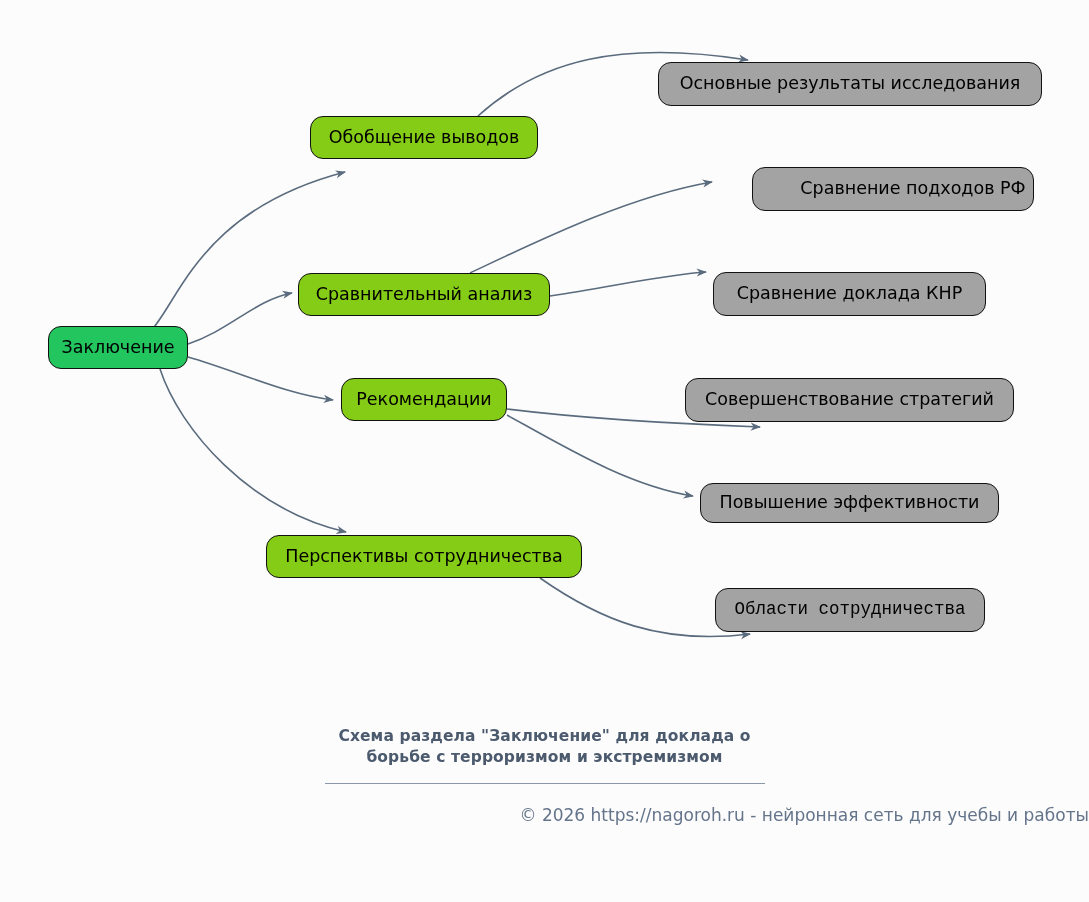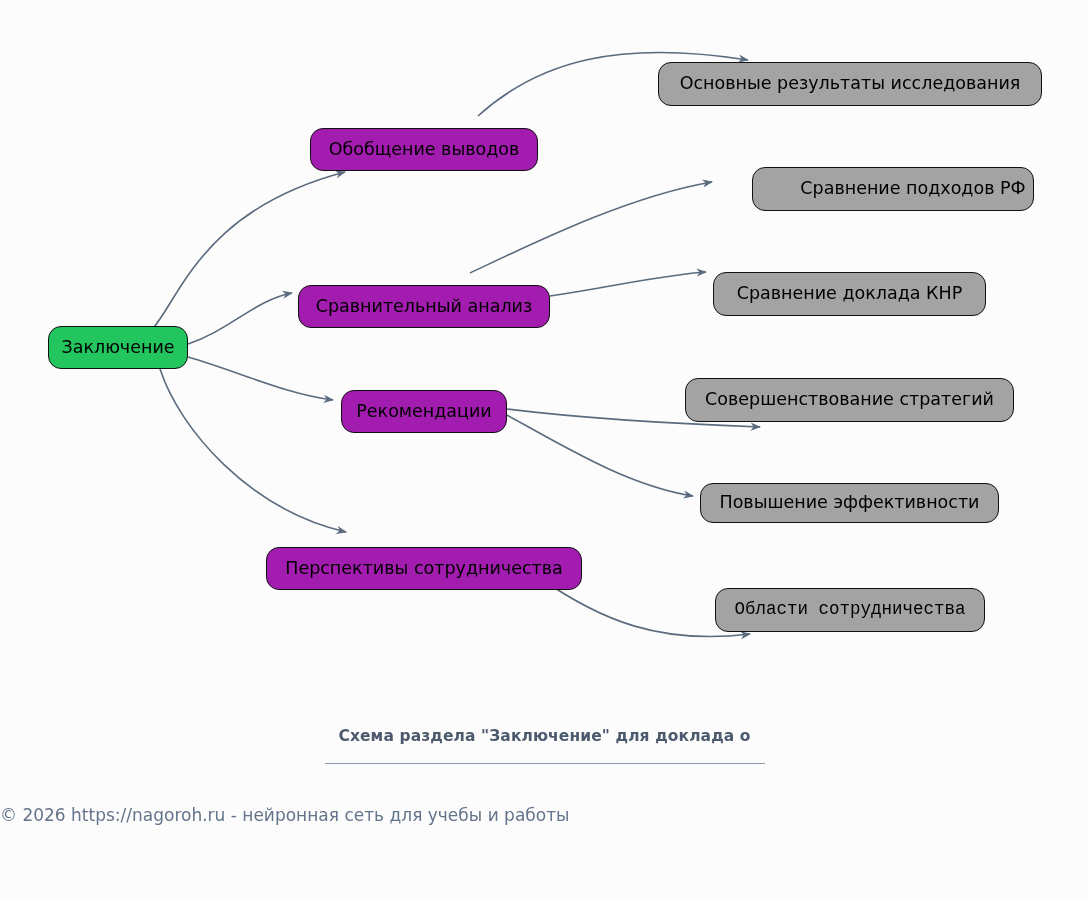--- a/index.html
+++ b/index.html
@@ -38,26 +38,25 @@
     white-space: nowrap;
   }
   .node-root {
     background: #22c55e;
     border: 1.4px solid #111111;
     border-radius: 13px;
     color: #000000;
     font-size: 17.5px;
   }
   .node-branch {
-    background: #a21caf;
+    background: #84cc16;
     border: 1.4px solid #111111;
     border-radius: 13px;
     color: #000000;
     font-size: 17.5px;
-    margin-top: 12px;
   }
   .node-leaf {
     background: #a3a3a3;
     border: 1.4px solid #111111;
     border-radius: 13px;
     color: #000000;
     font-size: 17.5px;
   }
   #caption-block {
     position: absolute;
@@ -78,21 +77,21 @@
     width: 440px;
     height: 1px;
     background: #8a98a8;
     margin: 16px auto 0 auto;
   }
   #footer-text {
     position: absolute;
     left: 0;
     top: 805px;
     width: 1089px;
-    text-align: left;
+    text-align: right;
     font-family: "DejaVu Sans", sans-serif;
     font-size: 17px;
     color: #64748b;
   }
 </style>
 </head>
 <body>
 
 <div id="canvas">
 
@@ -125,18 +124,19 @@
       <div class="node node-leaf" style="left: 658px; top: 62px; width: 384px; height: 44px;">Основные результаты исследования</div>
       <div class="node node-leaf" style="left: 752px; top: 167px; width: 282px; height: 44px; padding-left: 40px;">Сравнение подходов РФ</div>
       <div class="node node-leaf" style="left: 713px; top: 272px; width: 273px; height: 44px;">Сравнение доклада КНР</div>
       <div class="node node-leaf" style="left: 685px; top: 378px; width: 329px; height: 44px;">Совершенствование стратегий</div>
       <div class="node node-leaf" style="left: 700px; top: 483px; width: 299px; height: 40px;">Повышение эффективности</div>
       <div class="node node-leaf" style="left: 715px; top: 588px; width: 270px; height: 44px; font-family: Liberation Mono, monospace;">Области сотрудничества</div>
     </div>
 
   <div id="caption-block">
     <div class="caption-line">Схема раздела "Заключение" для доклада о</div>
+    <div class="caption-line">борьбе с терроризмом и экстремизмом</div>
     <div id="caption-divider"></div>
   </div>
 
   <div id="footer-text">© 2026 https://nagoroh.ru - нейронная сеть для учебы и работы</div>
 
 </div>
 
 </body></html>

